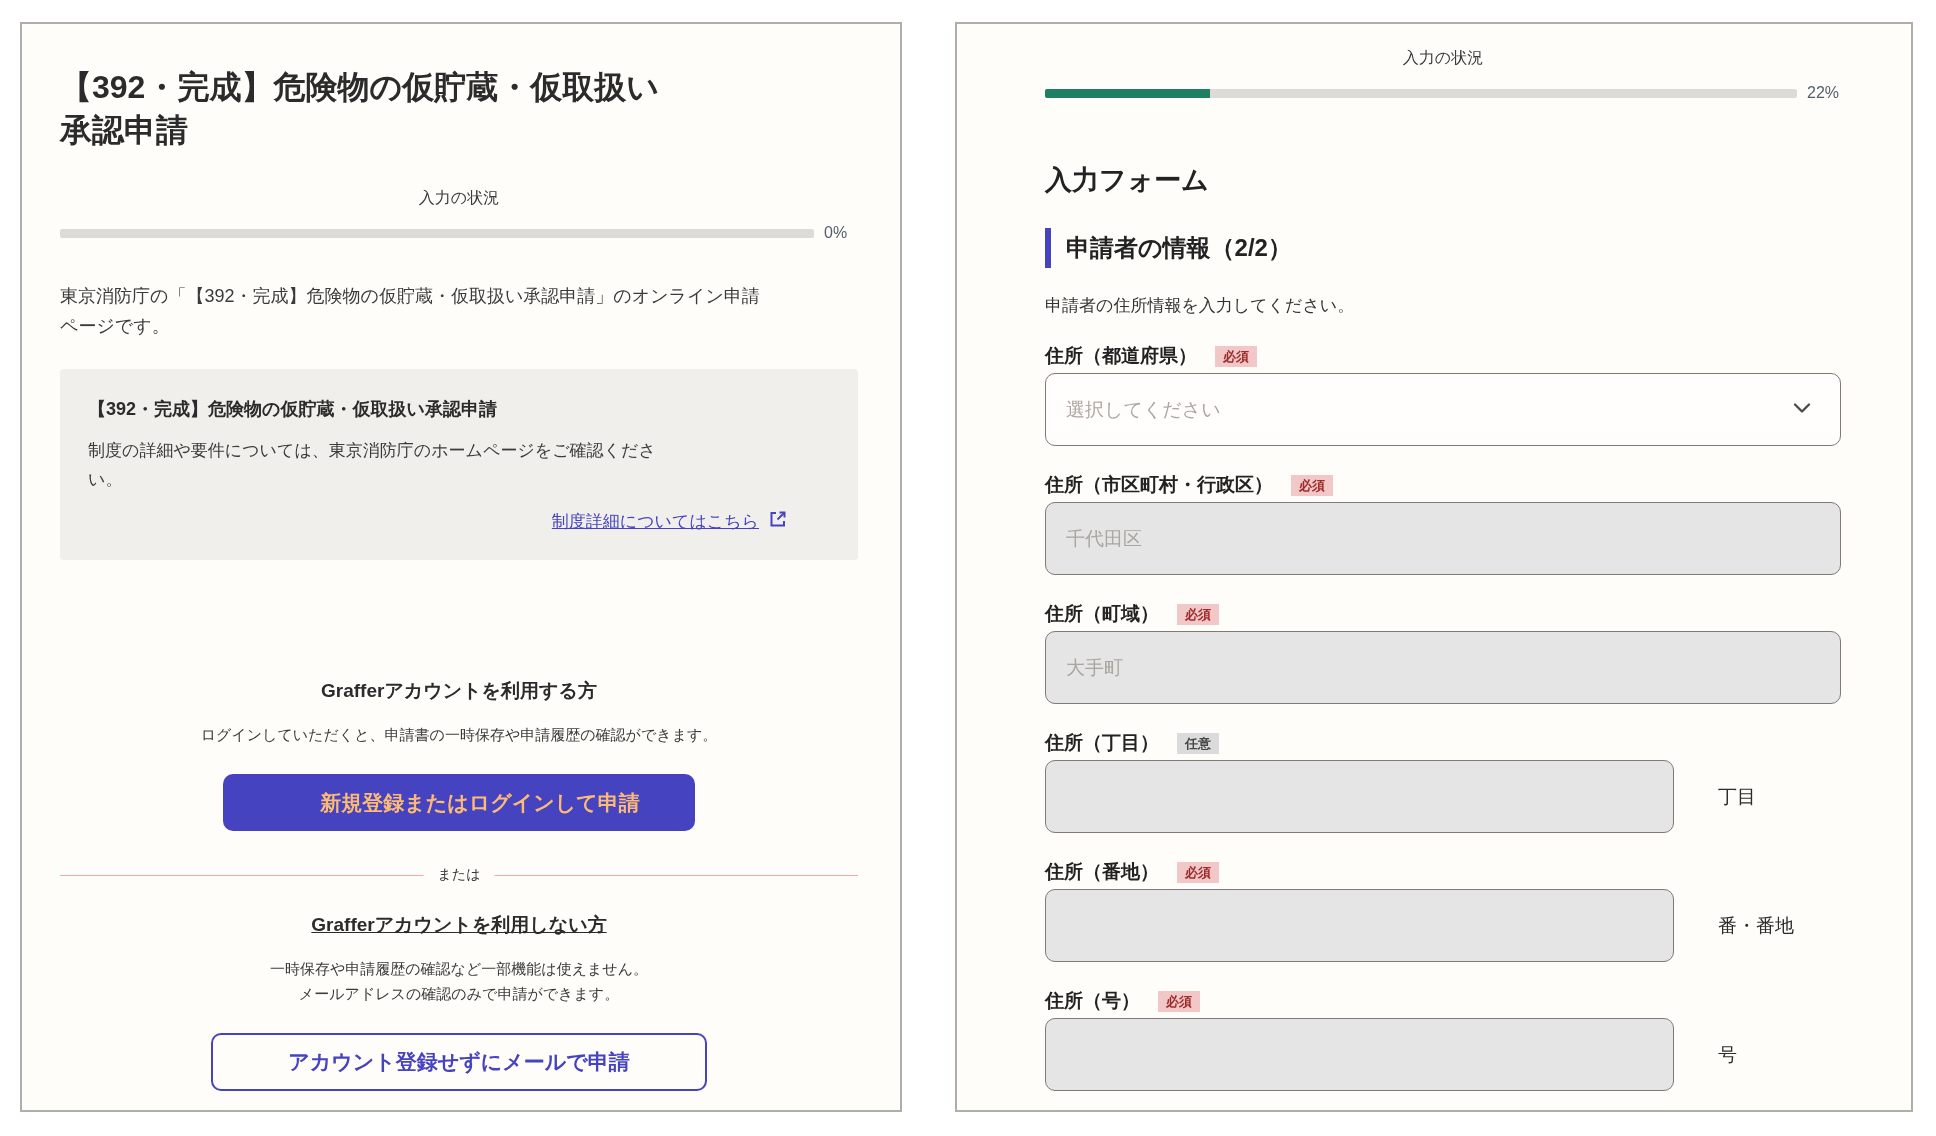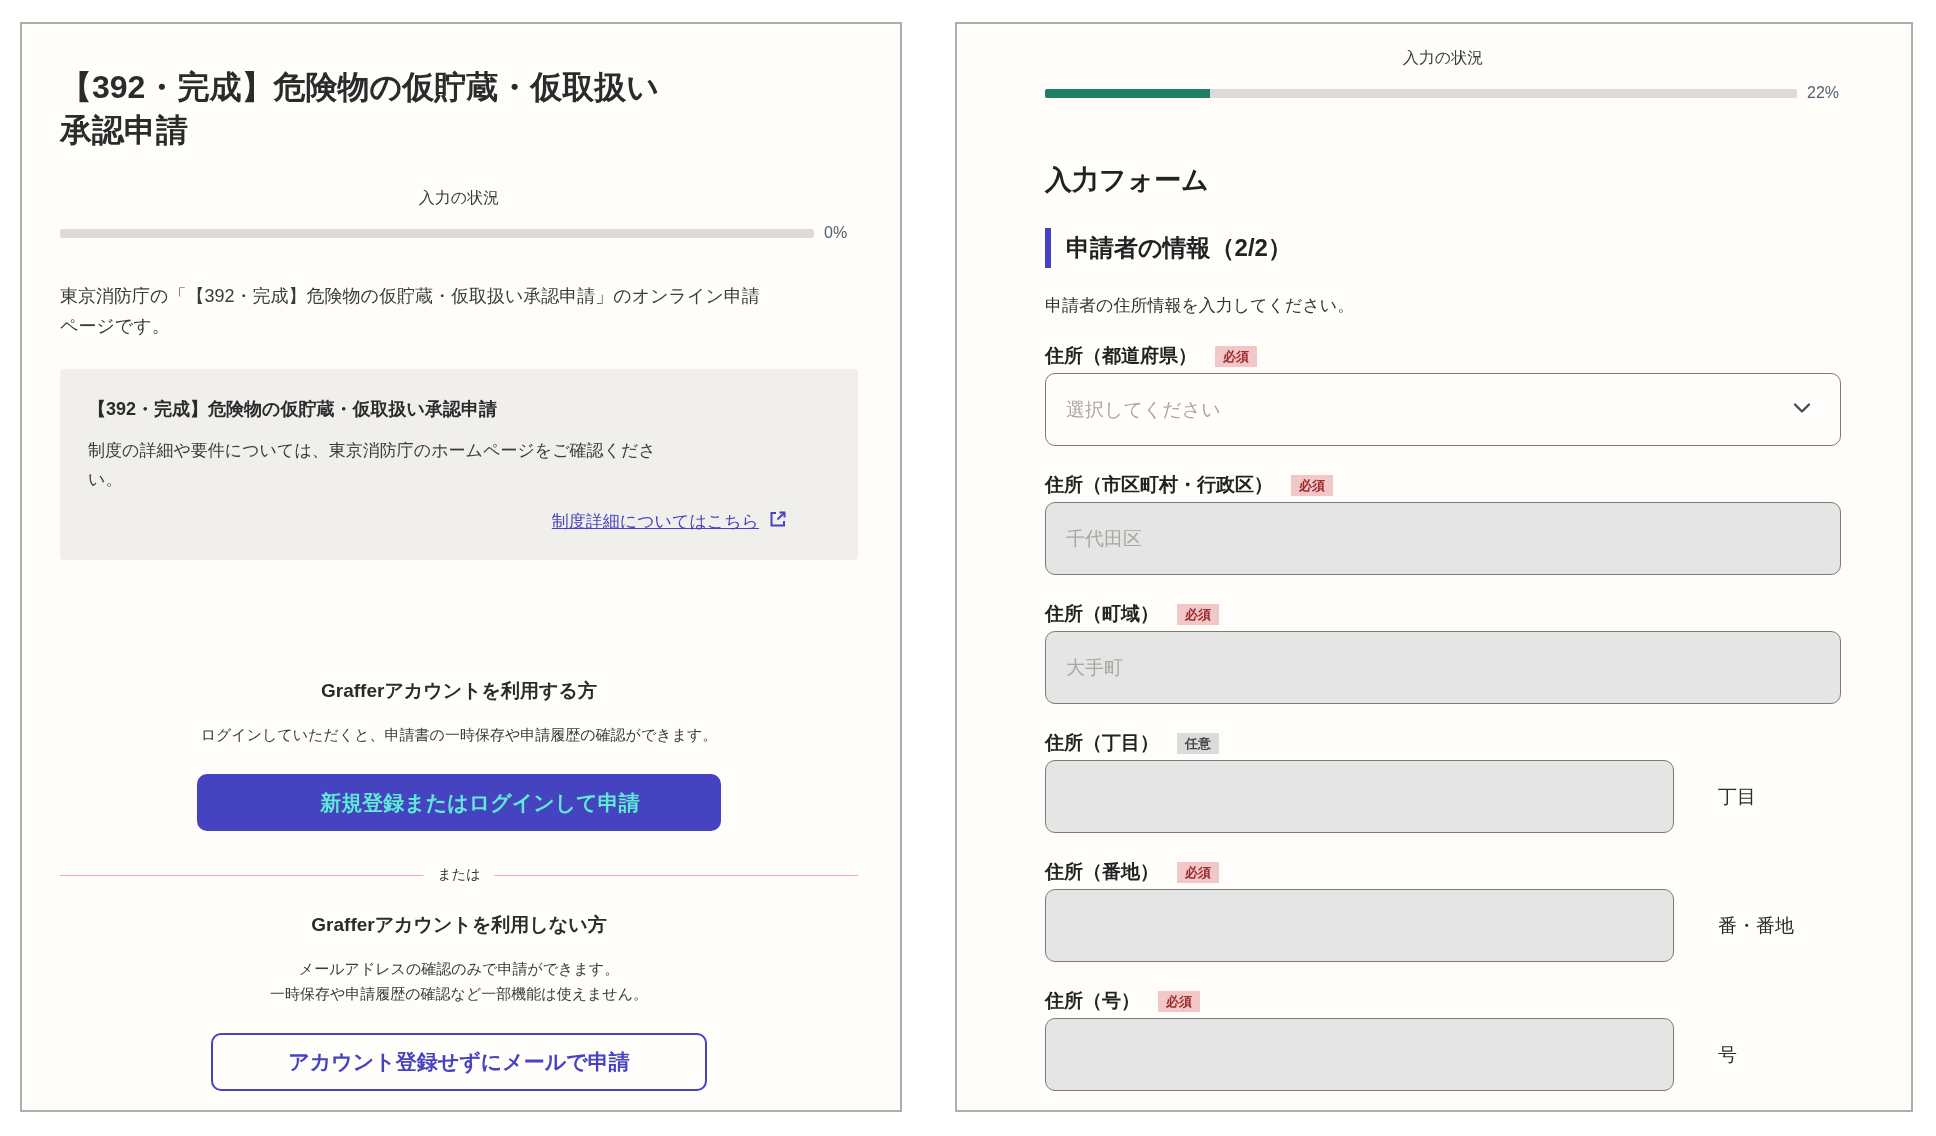--- a/index.html
+++ b/index.html
@@ -58,34 +58,34 @@
     display: inline-flex; align-items: center; gap: 9px;
     color: var(--accent, #4543c0); font-size: 17px; text-decoration: underline;
     cursor: pointer;
   }
   .ext-icon { display: inline-block; }
 
   .center-head {
     margin-top: 118px; text-align: center;
     font-size: 19px; font-weight: bold; color: #2b2b2b;
   }
-  .center-head.second { margin-top: 36px; }
+  .center-head.second { margin-top: 36px; text-decoration: underline; }
   .center-note {
     margin-top: 18px; text-align: center;
     font-size: 15px; line-height: 1.7; color: #3b3b3b;
   }
   .btn {
     display: block; margin: 26px auto 0;
     border-radius: 10px; cursor: pointer;
     font-family: inherit; font-size: 21px; font-weight: bold;
     line-height: 1;
   }
   .btn-primary {
-    width: 524px; height: 57px;
-    background: var(--accent, #4543c0); color: #5eead4; border: none; padding-left: 42px;
+    width: 472px; height: 57px;
+    background: var(--accent, #4543c0); color: #fdba74; border: none; padding-left: 42px;
   }
   .btn-outline {
     width: 496px; height: 58px;
     background: transparent; border: 2px solid var(--accent, #4543c0);
     color: var(--accent, #4543c0);
   }
   .or-divider {
     margin-top: 44px; position: relative; height: 1px; background: #fca5a5;
   }
   .or-divider span {
@@ -173,22 +173,22 @@
   <div class="center-head">Grafferアカウントを利用する方</div>
   <div class="center-note">ログインしていただくと、申請書の一時保存や申請履歴の確認ができます。</div>
   <button class="btn btn-primary">新規登録またはログインして申請</button>
 
   <div class="or-divider">
     <span>または</span>
   </div>
 
   <div class="center-head second">Grafferアカウントを利用しない方</div>
   <div class="center-note">
+    <div>一時保存や申請履歴の確認など一部機能は使えません。</div>
     <div>メールアドレスの確認のみで申請ができます。</div>
-    <div>一時保存や申請履歴の確認など一部機能は使えません。</div>
   </div>
   <button class="btn btn-outline">アカウント登録せずにメールで申請</button>
 
 </div>
 
 <div class="panel panel-right">
 
   <div class="rp-progress">
     <div class="progress-label">入力の状況</div>
     <div class="progress-row">

